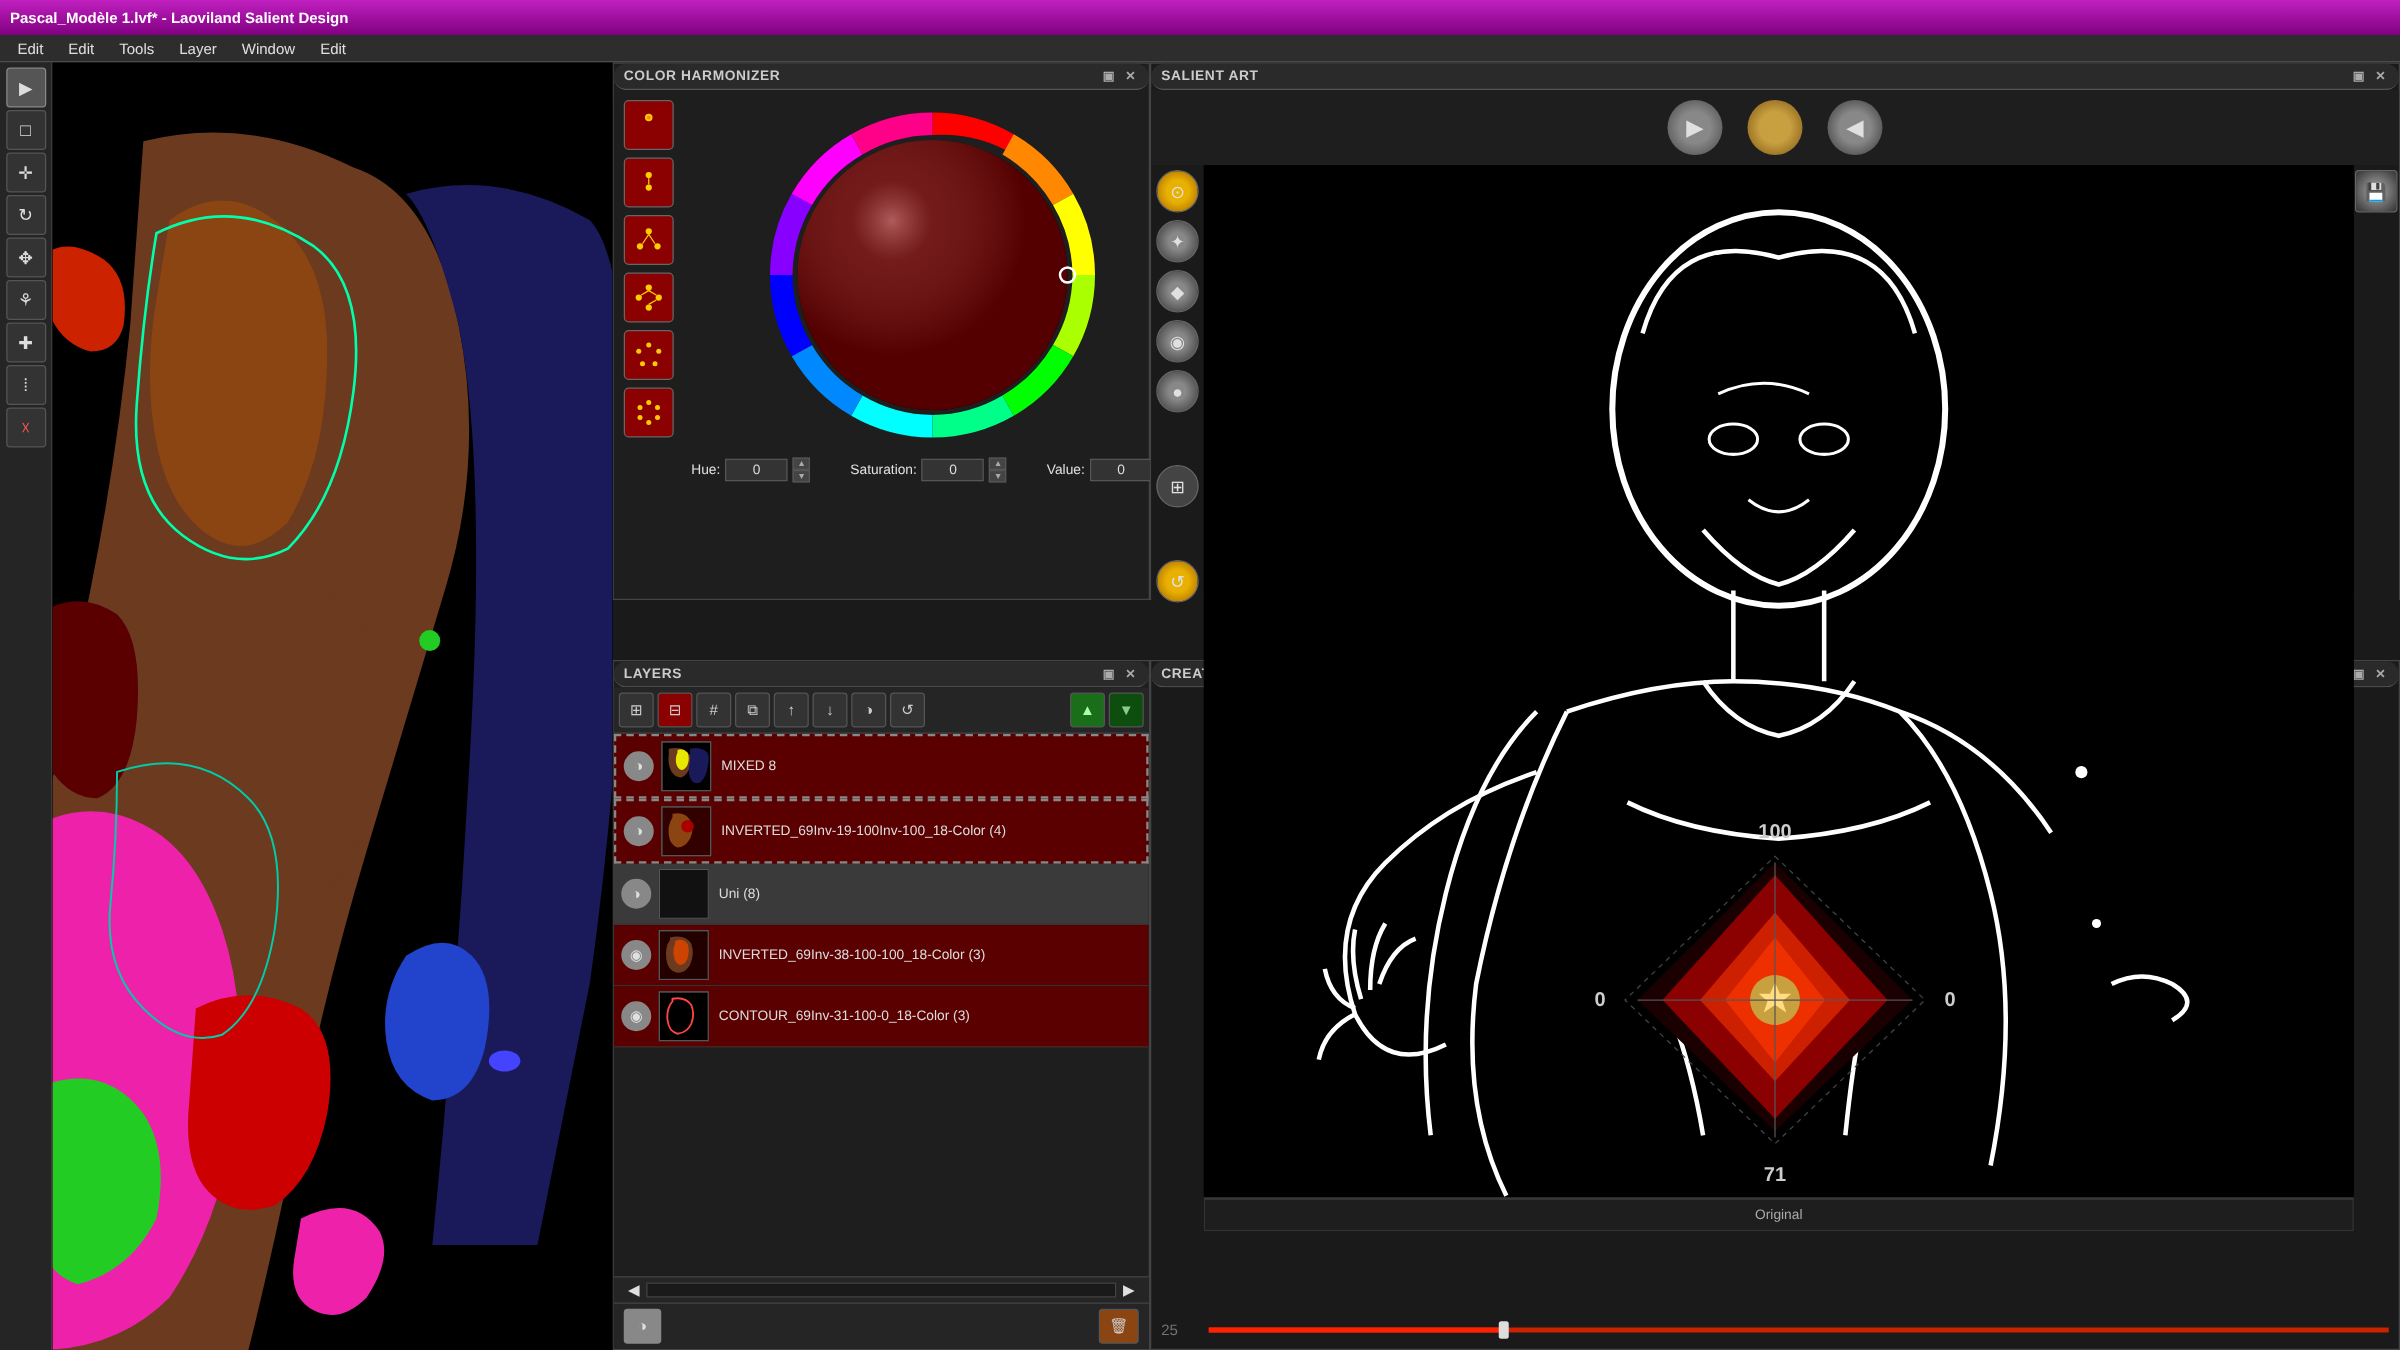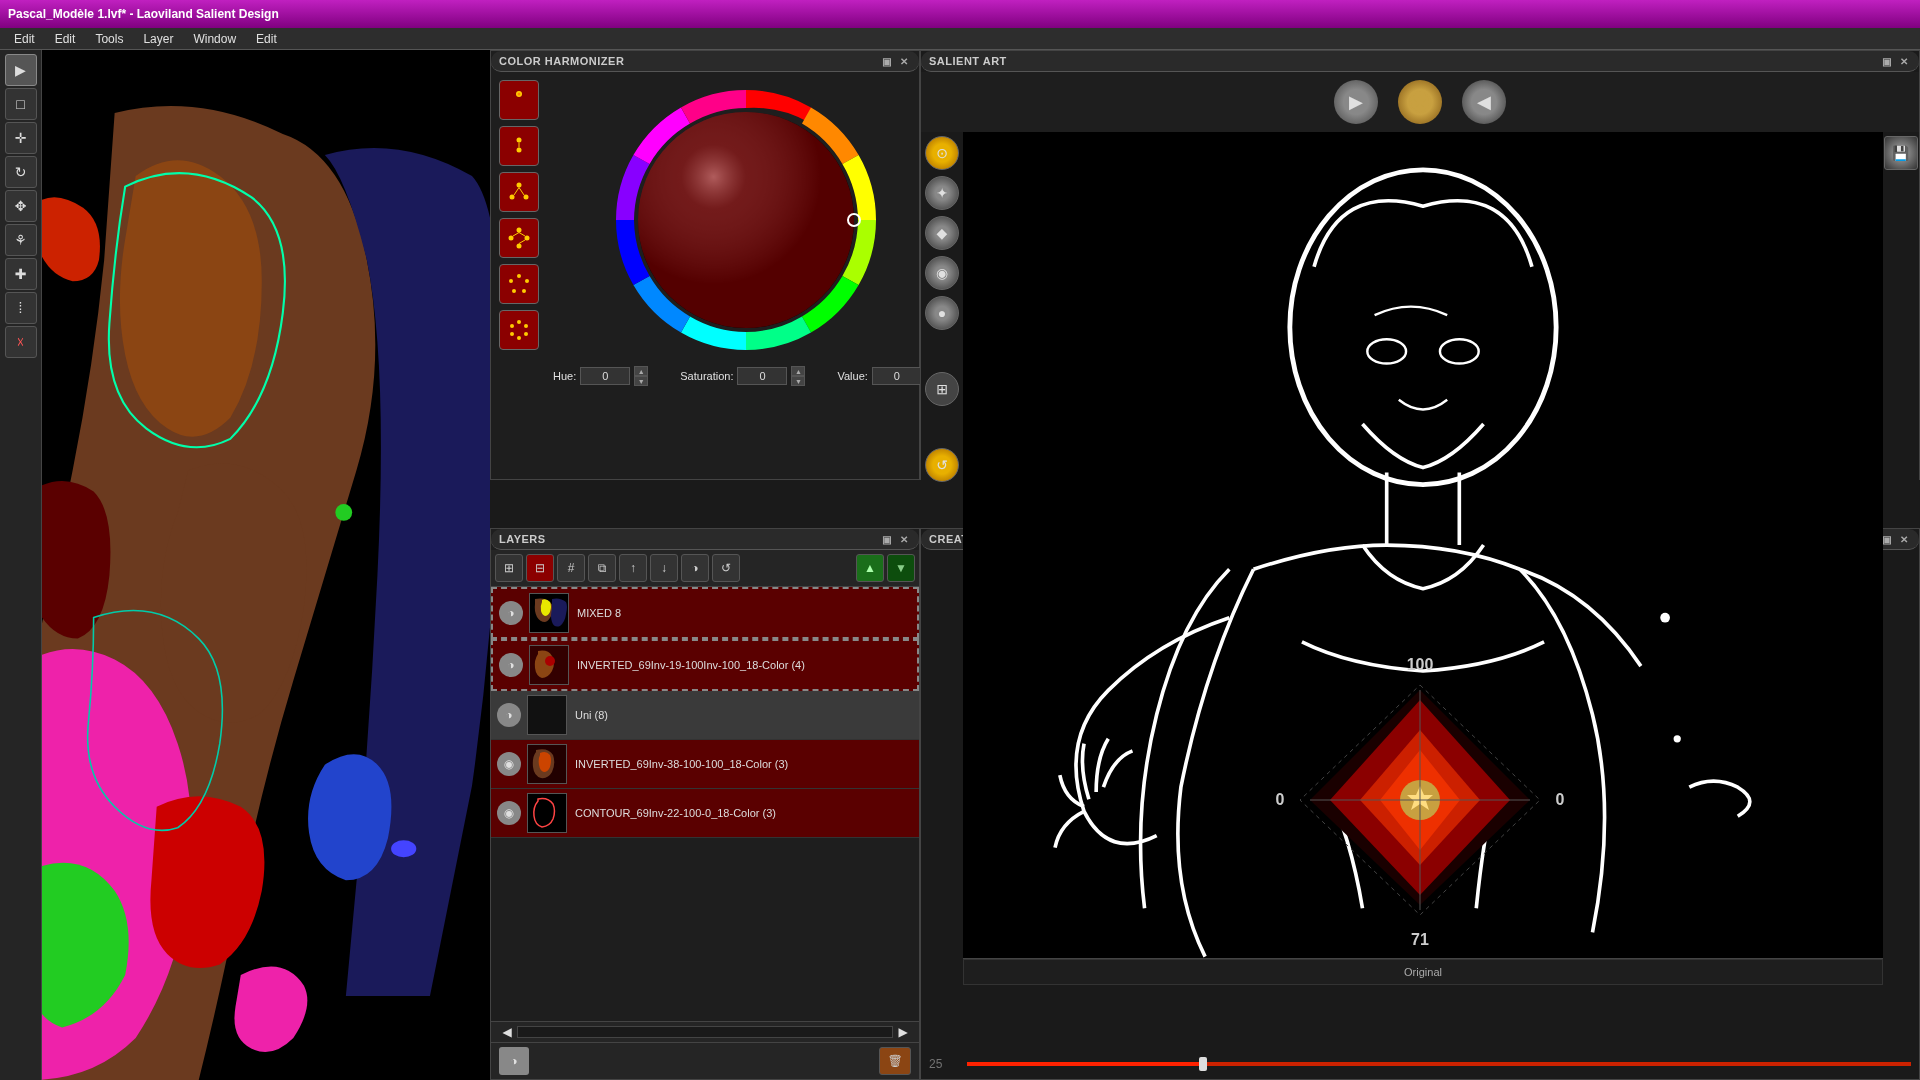--- a/index.html
+++ b/index.html
@@ -892,21 +892,21 @@
           </div>
 
           <div class="layer-row red-bg">
             <div class="layer-eye" style="background:#888;">◉</div>
             <div class="layer-thumb">
               <svg width="40" height="40" viewBox="0 0 40 40">
                 <rect width="40" height="40" fill="#000"></rect>
                 <path d="M10,5 Q20,3 25,10 Q28,17 25,25 Q22,32 14,33 Q7,31 6,22 Q5,13 10,7 Z" fill="none" stroke="#ff4444" stroke-width="1.5"></path>
               </svg>
             </div>
-            <span class="layer-name">CONTOUR_69Inv-22-100-0_18-Color (3)</span>
+            <span class="layer-name">CONTOUR_69Inv-31-100-0_18-Color (3)</span>
           </div>
 
         </div>
 
         <div id="layers-scroll">
           <div style="width:20px;text-align:center;cursor:pointer;">◀</div>
           <div class="scroll-track"></div>
           <div style="width:20px;text-align:center;cursor:pointer;">▶</div>
         </div>
 

